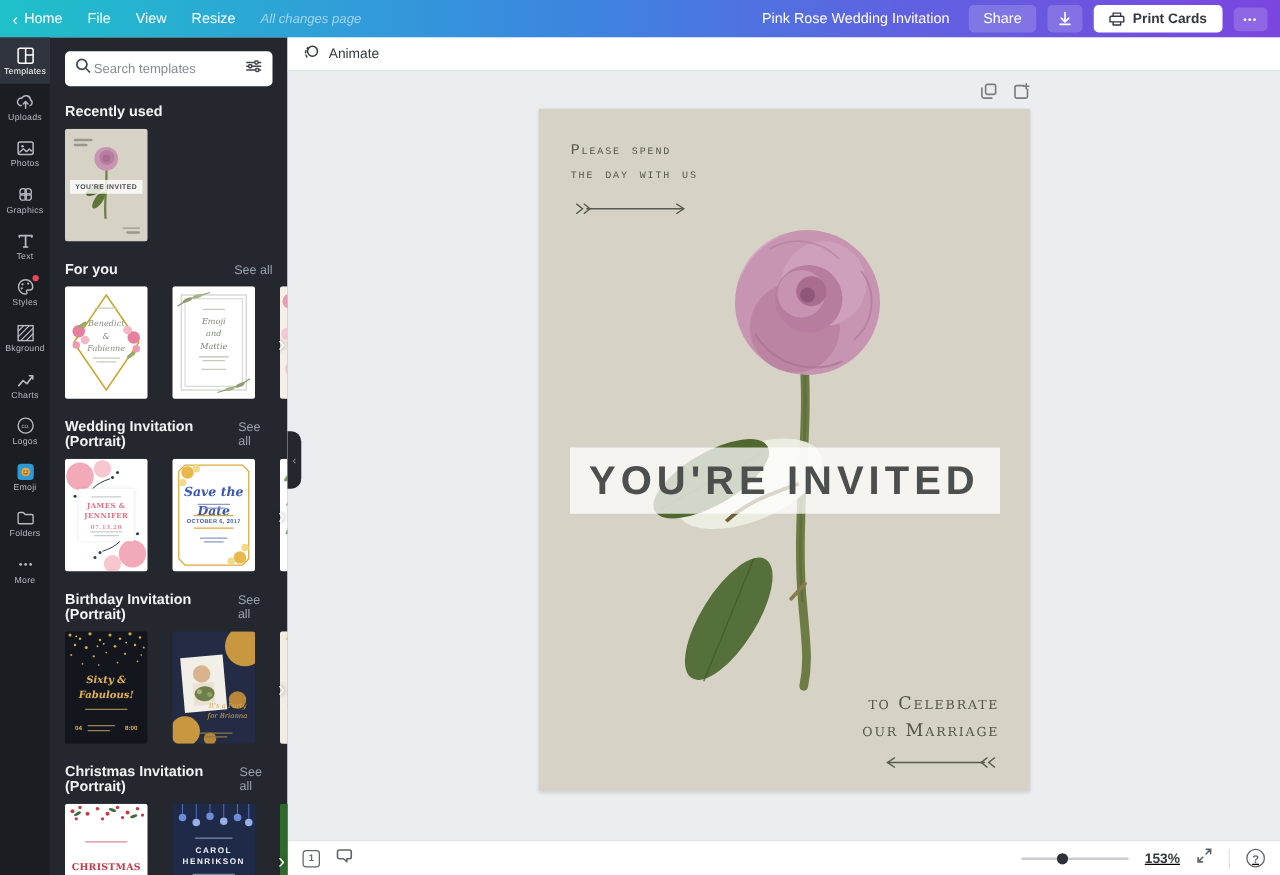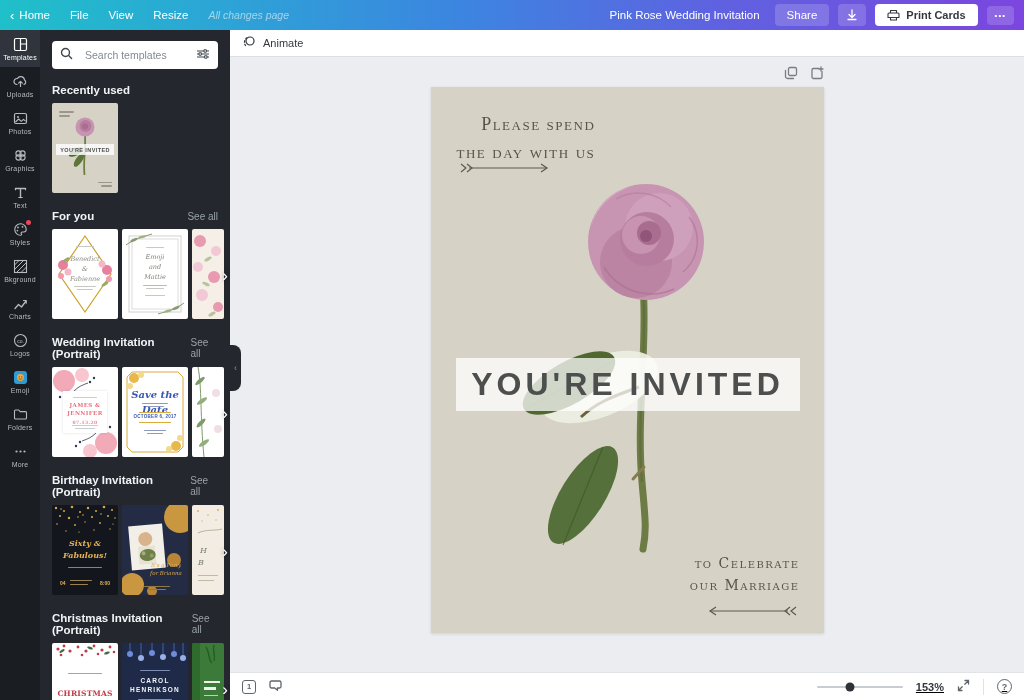--- a/index.html
+++ b/index.html
@@ -31,29 +31,29 @@
   .rail-item { height:37px; display:flex; flex-direction:column; align-items:center; justify-content:center;
     gap:2px; color:#b6bbc2; cursor:pointer; position:relative; }
   .rail-item .lbl { font-size:7px; letter-spacing:.2px; }
   .rail-item svg { display:block; }
   .rail-item.active { background:#30353d; color:#fff; }
   .badge-dot { position:absolute; top:5px; right:9px; width:5px; height:5px; border-radius:50%; background:#f0435a; }
 
   
   .panel { width:190px; flex:none; background:#24272e; overflow:hidden; color:#fff; }
   .searchbox { margin:11px 12px 4px; height:28px; background:#fff; border-radius:4px;
-    display:flex; align-items:center; padding:0 8px; gap:12px; }
+    display:flex; align-items:center; padding:0 8px; gap:2px; }
   .searchbox input { border:none; outline:none; flex:1; font-size:10.5px; color:#333; width:70px;
     font-family:"Liberation Sans",sans-serif; }
   .searchbox input::placeholder { color:#848a92; }
   .sec-head { display:flex; align-items:center; justify-content:space-between;
     margin:15px 12px 7px; }
   .sec-title { font-size:11.5px; font-weight:bold; color:#f2f3f5; }
   .see-all { font-size:10px; color:#9aa2ab; cursor:pointer; }
-  .thumb-row { display:flex; gap:4px; padding:0 0 2px 12px; position:relative; overflow:hidden; }
+  .thumb-row { display:flex; gap:20px; padding:0 0 2px 12px; position:relative; overflow:hidden; }
   .thumb { width:66px; height:90px; border-radius:2px; position:relative; overflow:hidden;
     flex:none; background:#fff; cursor:pointer; }
   .thumb.partial { width:32px; }
   .row-next { position:absolute; right:2px; top:50%; transform:translateY(-50%);
     color:#fff; font-size:17px; text-shadow:0 0 4px rgba(0,0,0,.6); cursor:pointer; line-height:1; }
   .microbar { position:absolute; background:#9a988c; height:1.5px; border-radius:1px; }
 
   
   .mini-script { font-family:"DejaVu Serif", serif; font-style:italic; text-align:center; line-height:1.5; }
   .mini-caps { text-align:center; line-height:1.45; }
@@ -67,22 +67,22 @@
   .edit-toolbar { height:27px; flex:none; background:#fff; border-bottom:1px solid #dcdfe3;
     display:flex; align-items:center; padding:0 12px; gap:7px; color:#33383e; font-size:11px; }
   .canvas { flex:1; overflow:hidden; background:#ebedf0; }
   .page-col { width:393px; margin:9px auto 0; }
   .page-actions { display:flex; justify-content:flex-end; gap:12px; height:15px; margin-bottom:6px; }
   .page-actions svg { cursor:pointer; display:block; }
 
   .card { width:393px; height:546px; background:#d6d3c6; position:relative;
     box-shadow:0 1px 3px rgba(0,0,0,.12); }
   .card-svg { position:absolute; inset:0; }
-  .card-top { position:absolute; left:26px; top:24px; font-family:Liberation Serif, serif;
-    font-variant:small-caps; font-size:18px; letter-spacing:1.5px; color:#56554b; line-height:1.55;text-align:right; }
+  .card-top { position:absolute; left:26px; top:24px; font-family:Liberation Mono, monospace;
+    font-variant:small-caps; font-size:12px; letter-spacing:1.5px; color:#56554b; line-height:1.55; }
   .arrow-right { position:absolute; left:28px; top:73px; }
   .band { position:absolute; left:25px; top:271px; width:344px; height:53px;
     background:rgba(255,255,255,.74); }
   .headline { position:absolute; left:25px; top:271px; width:344px; height:53px;
     display:flex; align-items:center; justify-content:center;
     font-size:32px; font-weight:bold; letter-spacing:4px; color:#4c4f4e; }
   .card-bottom { position:absolute; right:24px; top:466px; text-align:right;
     font-family:"DejaVu Serif",serif; font-variant:small-caps; font-size:14px;
     letter-spacing:1.5px; color:#56554b; line-height:1.55; }
   .arrow-left { position:absolute; right:26px; top:516px; }

